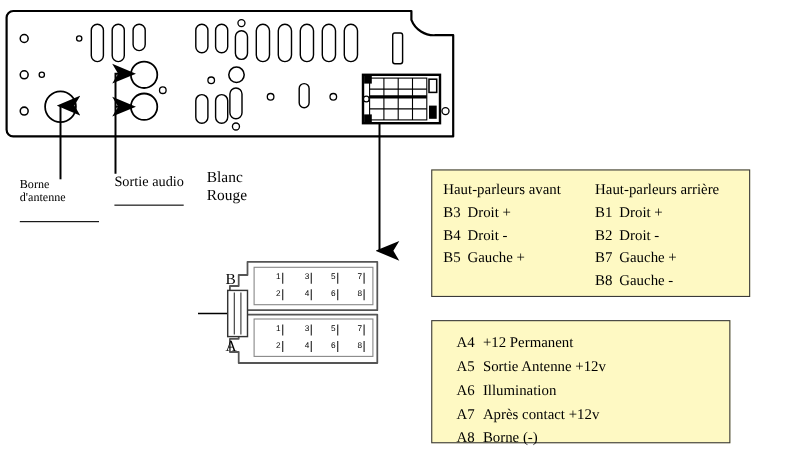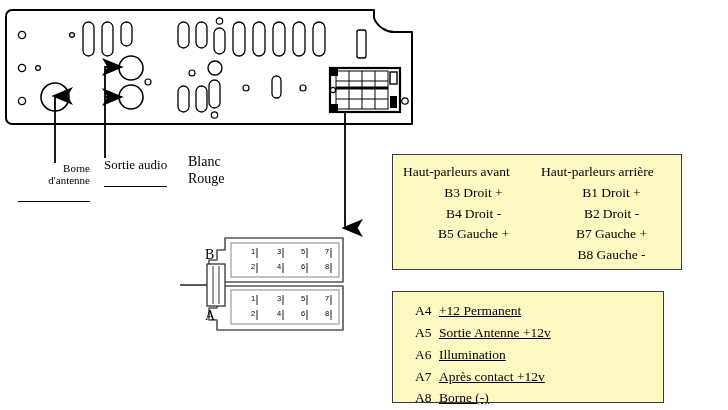--- a/index.html
+++ b/index.html
@@ -2,32 +2,32 @@
 <html><head>
 <meta charset="utf-8">
 <style>
   html,body{margin:0;padding:0;background:#ffffff;}
   body{width:728px;height:410px;position:relative;overflow:hidden;
        font-family:"Liberation Serif","DejaVu Serif",serif;color:#000;}
   .abs{position:absolute;}
   svg{display:block;}
   .txt{position:absolute;white-space:nowrap;line-height:1.05;}
   
-  #antenna-label{left:18px;top:163px;width:72px;text-align:right;font-size:11px;}
+  #antenna-label{left:18px;top:163px;width:72px;text-align:left;font-size:11px;}
   #antenna-label .ul{display:block;border-bottom:1.2px solid #000;padding-bottom:15px;}
   #audio-label{left:104px;top:158px;font-size:13px;border-bottom:1.4px solid #000;padding-bottom:14px;}
   #wire-colors{left:188px;top:153px;font-size:14px;line-height:1.22;}
   
   .infobox{position:absolute;border:1.4px solid #3a3a3a;background:#fef9c3;}
   #speaker-box{left:392px;top:154px;width:288px;height:114px;}
-  #power-box{left:392px;top:291px;width:270px;height:110px;text-decoration:underline;}
+  #power-box{left:392px;top:291px;width:270px;height:110px;}
   .spk-cols{display:flex;padding:9px 0 0 10px;}
   .spk-col{width:138px;}
   .spk-head{font-size:13.5px;margin-bottom:3px;white-space:nowrap;}
-  .spk-row{font-size:13.5px;line-height:1.52;white-space:nowrap;text-align:center;}
+  .spk-row{font-size:13.5px;line-height:1.52;white-space:nowrap;}
   .spk-row .pin{display:inline-block;width:22px;}
   .pwr-list{padding:8px 0 0 22px;}
   .pwr-row{font-size:13.5px;line-height:1.62;white-space:nowrap;}
   .pwr-row .pin{display:inline-block;width:24px;}
   
   .conn-letter{position:absolute;font-size:14px;}
   #conn-letter-b{left:205px;top:247px;}
   #conn-letter-a{left:205px;top:308px;}
   .pinnum{position:absolute;font-size:7.5px;font-family:"Liberation Sans",sans-serif;}
 </style>

